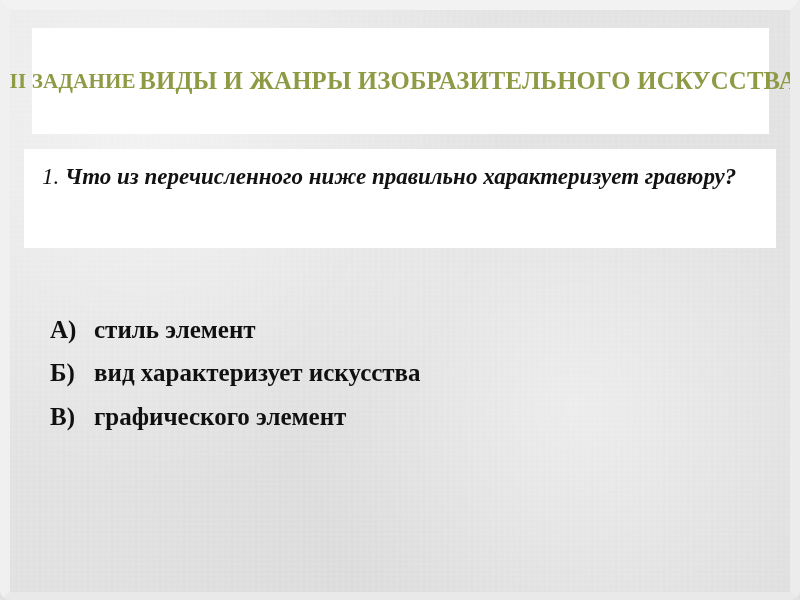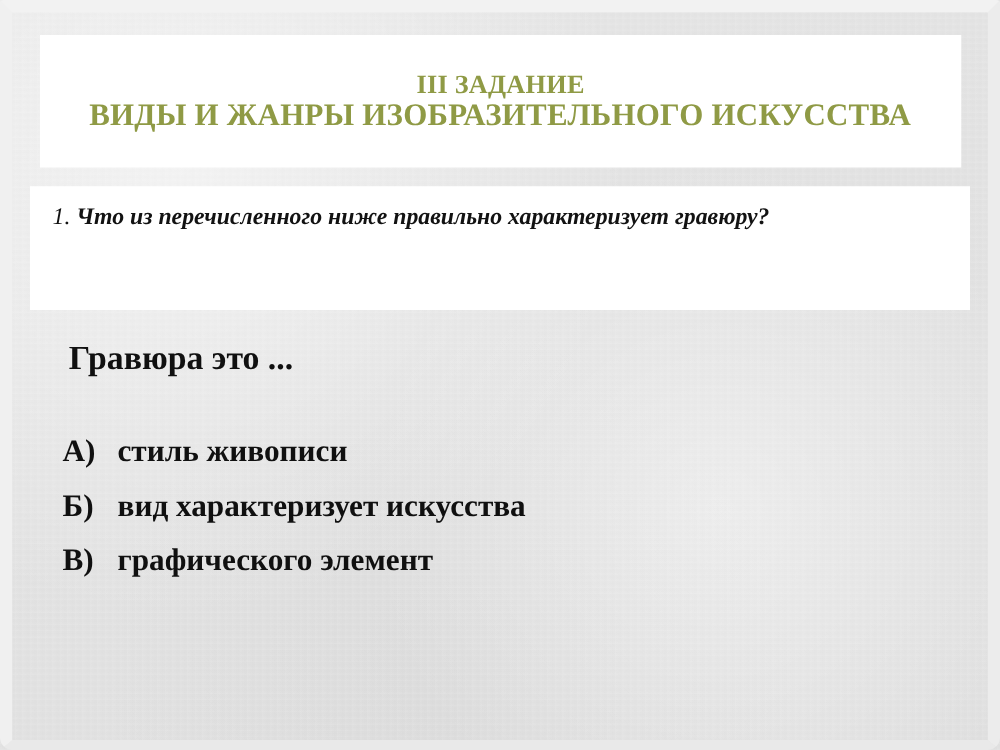--- a/index.html
+++ b/index.html
@@ -61,21 +61,21 @@
   
   .title-card {
     position: absolute;
     left: 32px;
     top: 28px;
     width: 737px;
     height: 106px;
     background: #ffffff;
     box-sizing: border-box;
     display: flex;
-    flex-direction: column;
+    flex-direction: row;
     align-items: center;
     justify-content: center;
     z-index: 3;
   }
   .title-line {
     color: #8f9a45;
     font-family: "Liberation Serif", "DejaVu Serif", serif;
     font-weight: bold;
     text-transform: uppercase;
     letter-spacing: 0.2px;
@@ -95,21 +95,21 @@
     height: 99px;
     background: #ffffff;
     box-sizing: border-box;
     padding: 12px 16px 10px 18px;
     z-index: 3;
   }
   .question-text {
     font-family: "Liberation Serif", "DejaVu Serif", serif;
     font-style: italic;
     font-weight: bold;
-    font-size: 19px;
+    font-size: 23px;
     line-height: 1.42;
     color: #121212;
     margin: 0;
   }
   .question-number {
     font-weight: normal;
     font-style: italic;
   }
 
   
@@ -165,26 +165,25 @@
   </div>
 
   <div class="question-card">
     <p class="question-text">
       <span class="question-number">1.</span>
       <span>Что из перечисленного ниже правильно характеризует гравюру?</span>
     </p>
   </div>
 
   <div class="body-area">
-    <p class="stem">Гравюра это ...</p>
 
     <ul class="options">
       <li class="option">
         <span class="option-key">А)</span>
-        <span class="option-label">стиль живописи</span>
+        <span class="option-label">стиль элемент</span>
       </li>
       <li class="option">
         <span class="option-key">Б)</span>
         <span class="option-label">вид характеризует искусства</span>
       </li>
       <li class="option">
         <span class="option-key">В)</span>
         <span class="option-label">графического элемент</span>
       </li>
     </ul>

